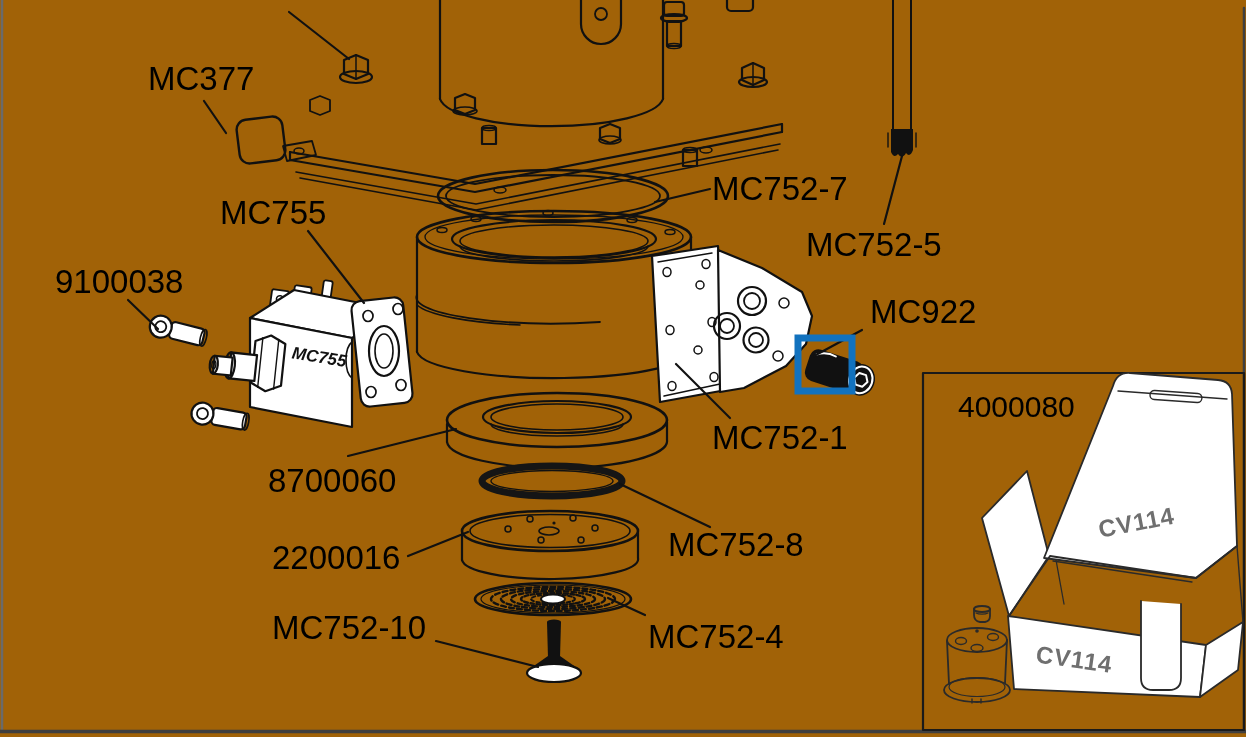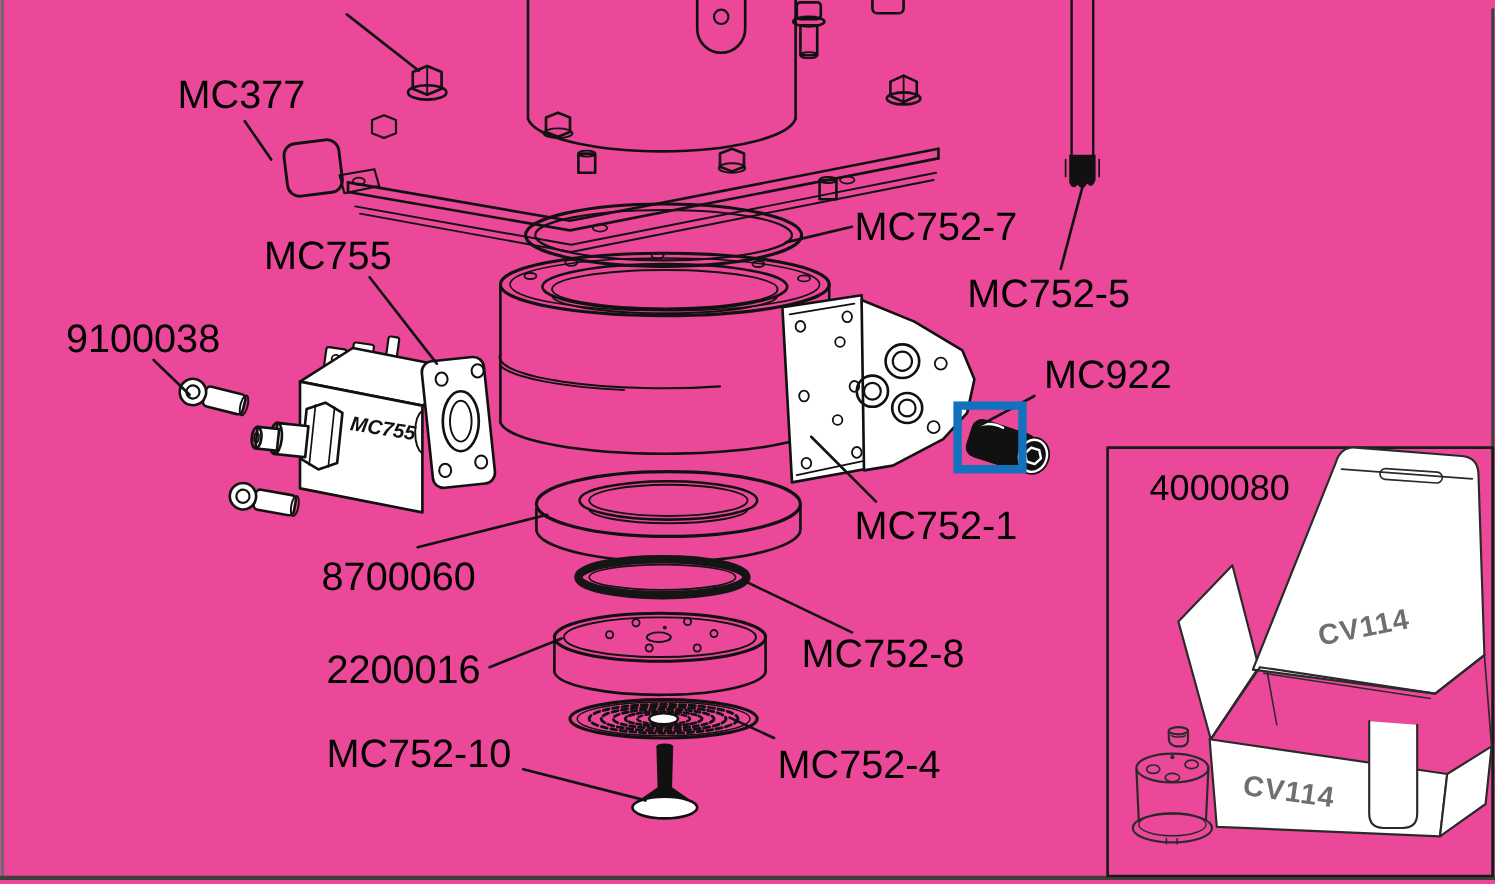--- a/index.html
+++ b/index.html
@@ -1,16 +1,16 @@
 <!DOCTYPE html>
 <html><head>
 <meta charset="utf-8">
 <style>
   html,body{margin:0;padding:0;background:#fff;}
-  .stage{position:relative;width:1246px;height:737px;background:#ec4899;overflow:hidden;
+  .stage{position:relative;width:1246px;height:737px;background:#a16207;overflow:hidden;
          font-family:"Liberation Sans",sans-serif;}
   svg{position:absolute;left:0;top:0;}
   text{font-family:"Liberation Sans",sans-serif;}
   .part-label{font-size:33px;fill:#000;}
   .inset-label{font-size:30px;fill:#000;}
   .body-mark{font-size:17px;font-weight:bold;font-style:italic;fill:#111;}
   .carton-mark{font-size:24px;font-weight:bold;fill:#6f6f6f;letter-spacing:1px;}
 </style>
 </head>
 <body>

